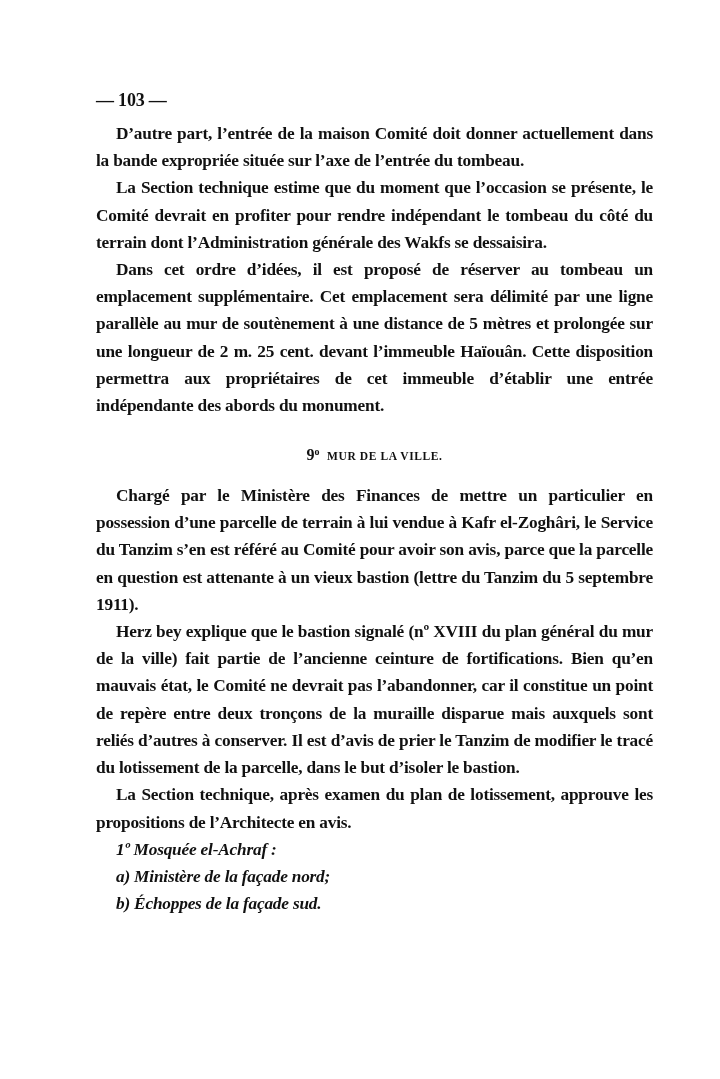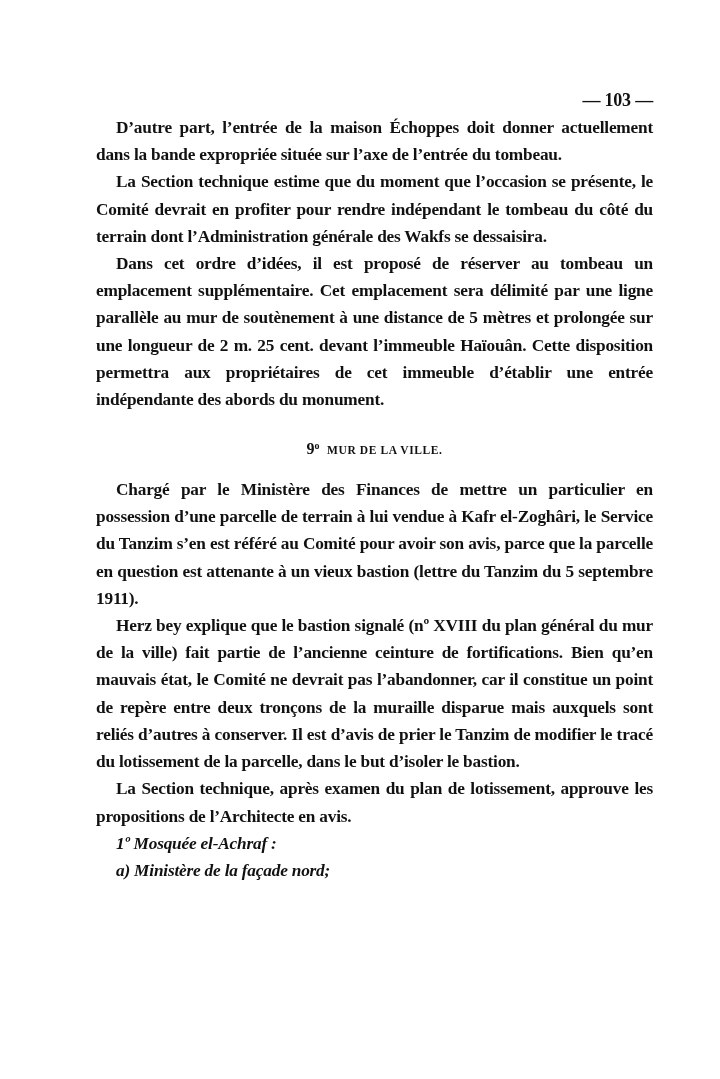--- a/index.html
+++ b/index.html
@@ -6,46 +6,47 @@
   body { width: 720px; height: 1079px; position: relative; overflow: hidden; }
   .page {
     position: absolute; left: 96px; top: 86px; width: 557px;
     font-family: "Liberation Serif", "DejaVu Serif", serif;
     color: #111111;
     font-size: 17.3px;
     line-height: 27.2px;
     font-weight: bold;
     letter-spacing: -0.2px;
   }
-  .page-number { text-align: right; font-size: 18px; line-height: 28px; }
+  .page-number { text-align: left; font-size: 18px; line-height: 28px; margin-bottom: 6px; }
   .para { text-align: justify; margin: 0; }
   .indent { text-indent: 20px; }
   .section-heading {
     text-align: center; font-size: 11.5px; letter-spacing: 0.6px;
     margin: 19px 0 12px 0; line-height: 27px;
   }
   .section-heading .num { font-size: 16px; letter-spacing: 0; }
   .section-heading sup { font-size: 10px; }
   .list-item { padding-left: 20px; margin: 0; font-style: italic; }
 </style>
 </head>
 <body>
 
 <div class="page">
   <div class="page-number">— 103 —</div>
 
-  <p class="para indent">D’autre part, l’entrée de la maison Échoppes doit donner actuellement dans la bande expropriée située sur l’axe de l’entrée du tombeau.</p>
+  <p class="para indent">D’autre part, l’entrée de la maison Comité doit donner actuellement dans la bande expropriée située sur l’axe de l’entrée du tombeau.</p>
   <p class="para indent">La Section technique estime que du moment que l’occasion se présente, le Comité devrait en profiter pour rendre indépendant le tombeau du côté du terrain dont l’Administration générale des Wakfs se dessaisira.</p>
   <p class="para indent">Dans cet ordre d’idées, il est proposé de réserver au tombeau un emplacement supplémentaire. Cet emplacement sera délimité par une ligne parallèle au mur de soutènement à une distance de 5 mètres et prolongée sur une longueur de 2 m. 25 cent. devant l’immeuble Haïouân. Cette disposition permettra aux propriétaires de cet immeuble d’établir une entrée indépendante des abords du monument.</p>
 
   <div class="section-heading">
     <span class="num">9</span><sup>o</sup>&nbsp;
     <span>MUR DE LA VILLE.</span>
   </div>
 
   <p class="para indent">Chargé par le Ministère des Finances de mettre un particulier en possession d’une parcelle de terrain à lui vendue à Kafr el-Zoghâri, le Service du Tanzim s’en est référé au Comité pour avoir son avis, parce que la parcelle en question est attenante à un vieux bastion (lettre du Tanzim du 5 septembre 1911).</p>
   <p class="para indent">Herz bey explique que le bastion signalé (nº XVIII du plan général du mur de la ville) fait partie de l’ancienne ceinture de fortifications. Bien qu’en mauvais état, le Comité ne devrait pas l’abandonner, car il constitue un point de repère entre deux tronçons de la muraille disparue mais auxquels sont reliés d’autres à conserver. Il est d’avis de prier le Tanzim de modifier le tracé du lotissement de la parcelle, dans le but d’isoler le bastion.</p>
   <p class="para indent">La Section technique, après examen du plan de lotissement, approuve les propositions de l’Architecte en avis.</p>
 
 
   <p class="list-item">1º Mosquée el-Achraf :</p>
   <p class="list-item">a) Ministère de la façade nord;</p>
+  <p class="list-item">b) Échoppes de la façade sud.</p>
 </div>
 
 </body></html>

